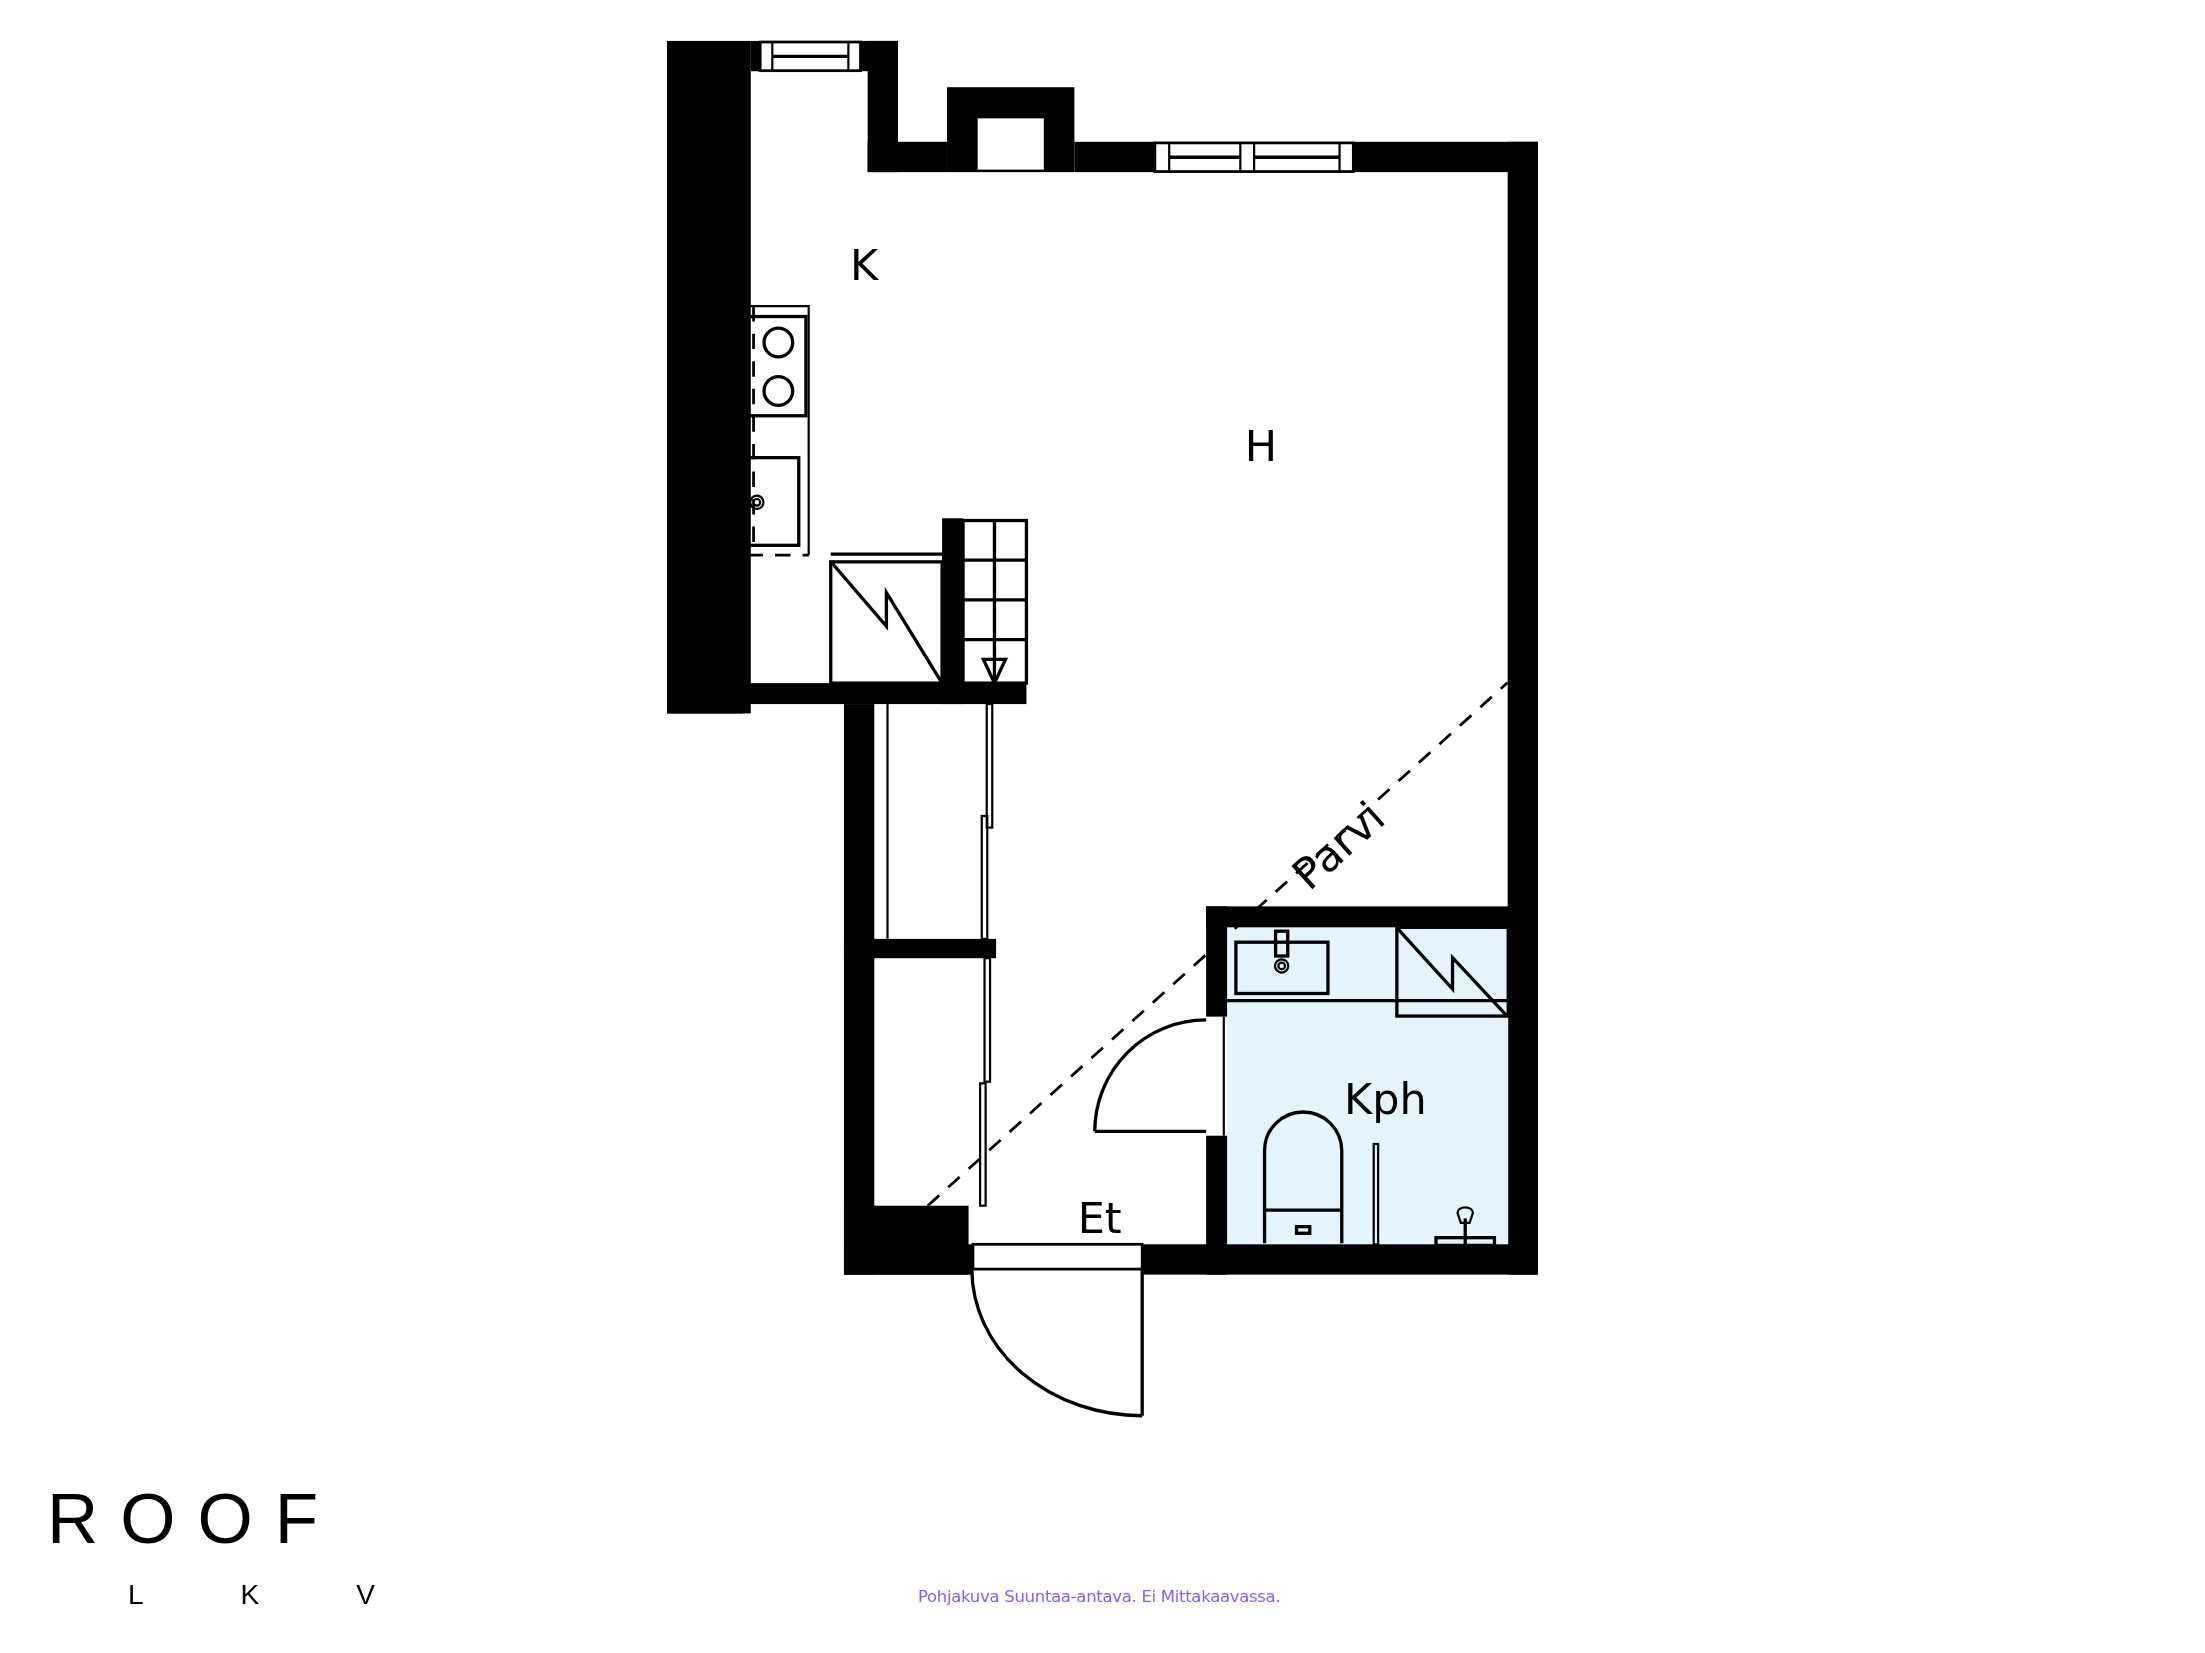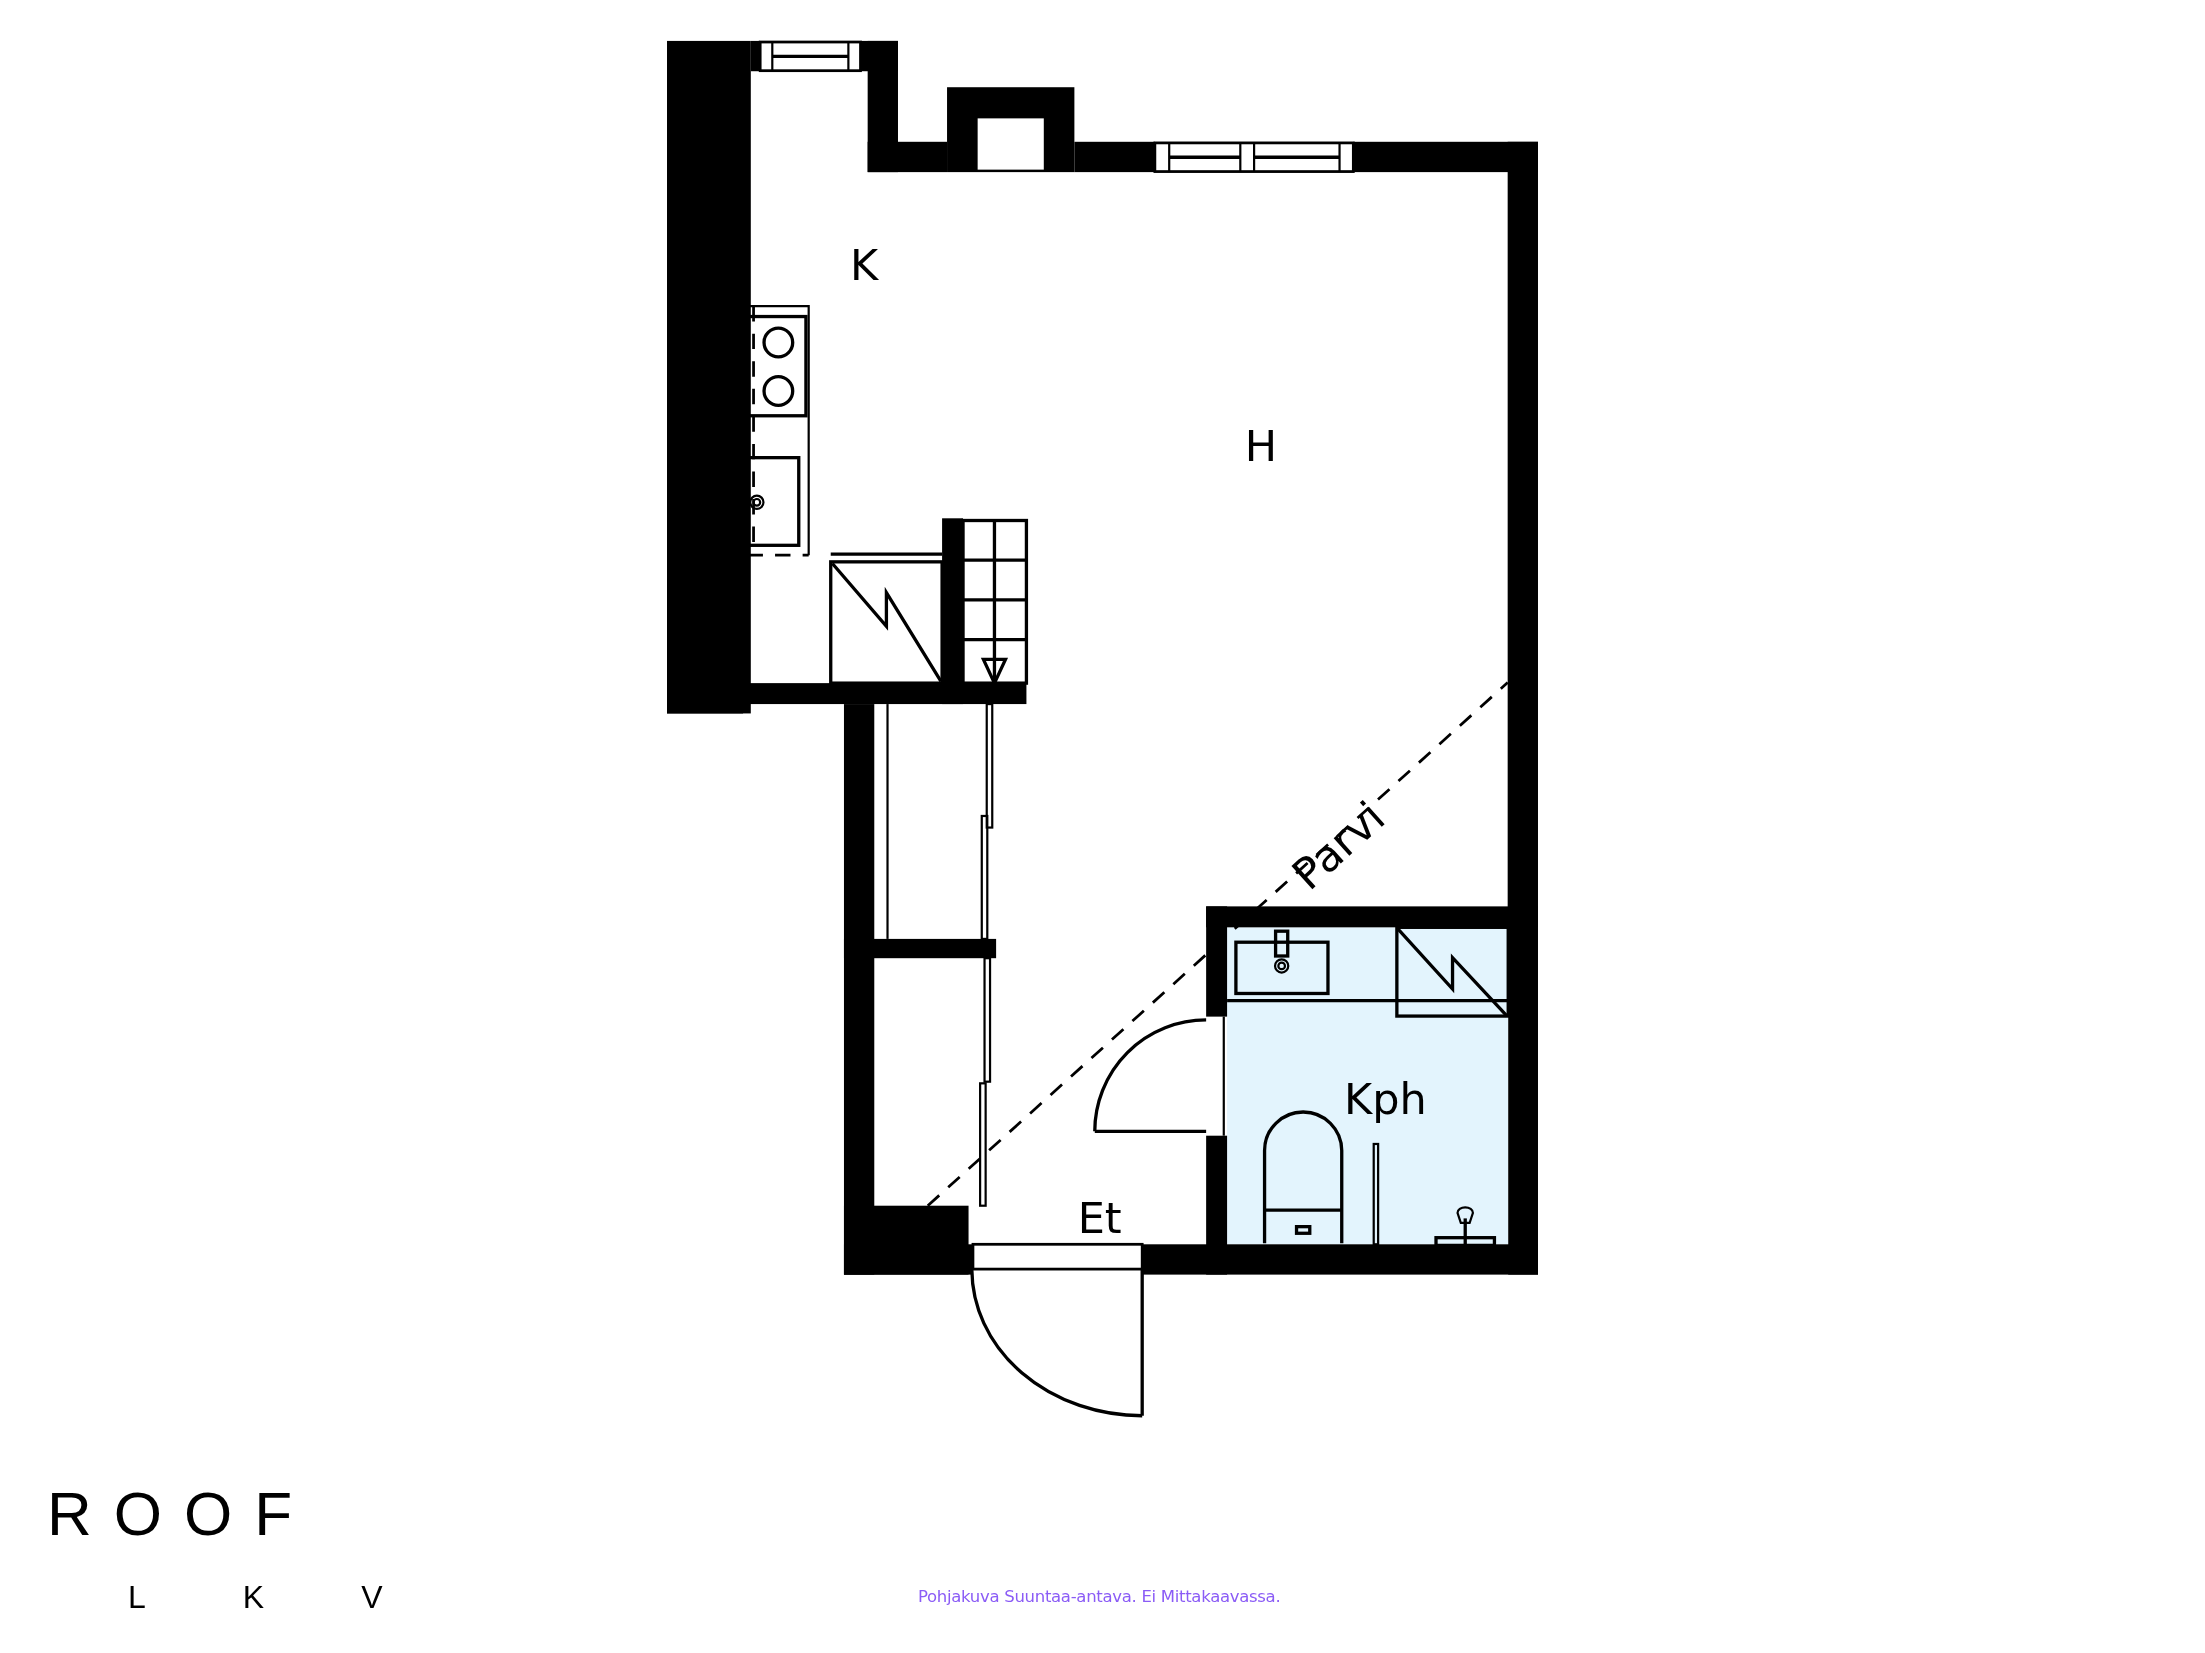--- a/index.html
+++ b/index.html
@@ -5,22 +5,22 @@
   html, body { margin:0; padding:0; background:#ffffff; }
   body { width:2205px; height:1654px; position:relative; overflow:hidden; }
   #plan { position:absolute; left:0; top:0; width:2205px; height:1654px; }
   .wall { fill:#000000; }
   .line { fill:none; stroke:#000000; stroke-width:6; }
   .thin { fill:none; stroke:#000000; stroke-width:4; }
   .win { fill:#ffffff; stroke:#000000; stroke-width:5; }
   .dash { fill:none; stroke:#000000; stroke-width:5; stroke-dasharray:28 22; }
   .room-label { font-family:"DejaVu Sans", sans-serif; font-size:78px; fill:#000000; }
   .logo { position:absolute; font-family:"Liberation Sans", sans-serif; color:#000; }
-  .logo-main { left:47px; top:1483px; font-size:62px; letter-spacing:22px; line-height:1; font-weight:400; }
-  .logo-sub { left:128px; top:1581px; font-size:32px; letter-spacing:97px; line-height:1; }
+  .logo-main { left:47px; top:1483px; font-size:71px; letter-spacing:22px; line-height:1; font-weight:400; }
+  .logo-sub { left:128px; top:1581px; font-size:28px; letter-spacing:97px; line-height:1; }
   .footer-note { position:absolute; left:918px; top:1587px; font-family:"DejaVu Sans", sans-serif; font-size:16.5px; color:#8b5cf6; letter-spacing:-0.3px; }
 </style>
 </head>
 <body>
 
 <svg id="plan" viewBox="0 0 4000 3000" xmlns="http://www.w3.org/2000/svg">
 
   <rect x="2226" y="1682" width="510" height="575" fill="#E3F4FD"></rect>
 
   <g>

